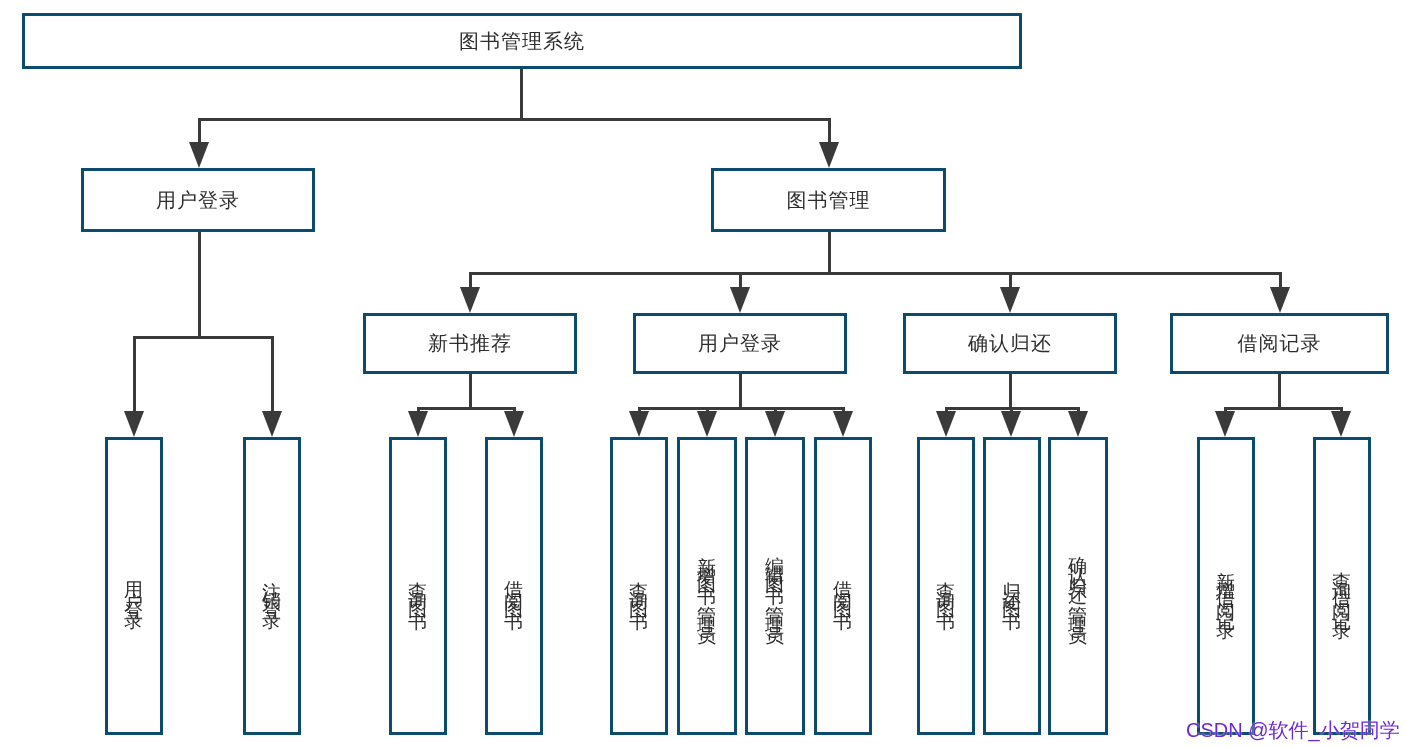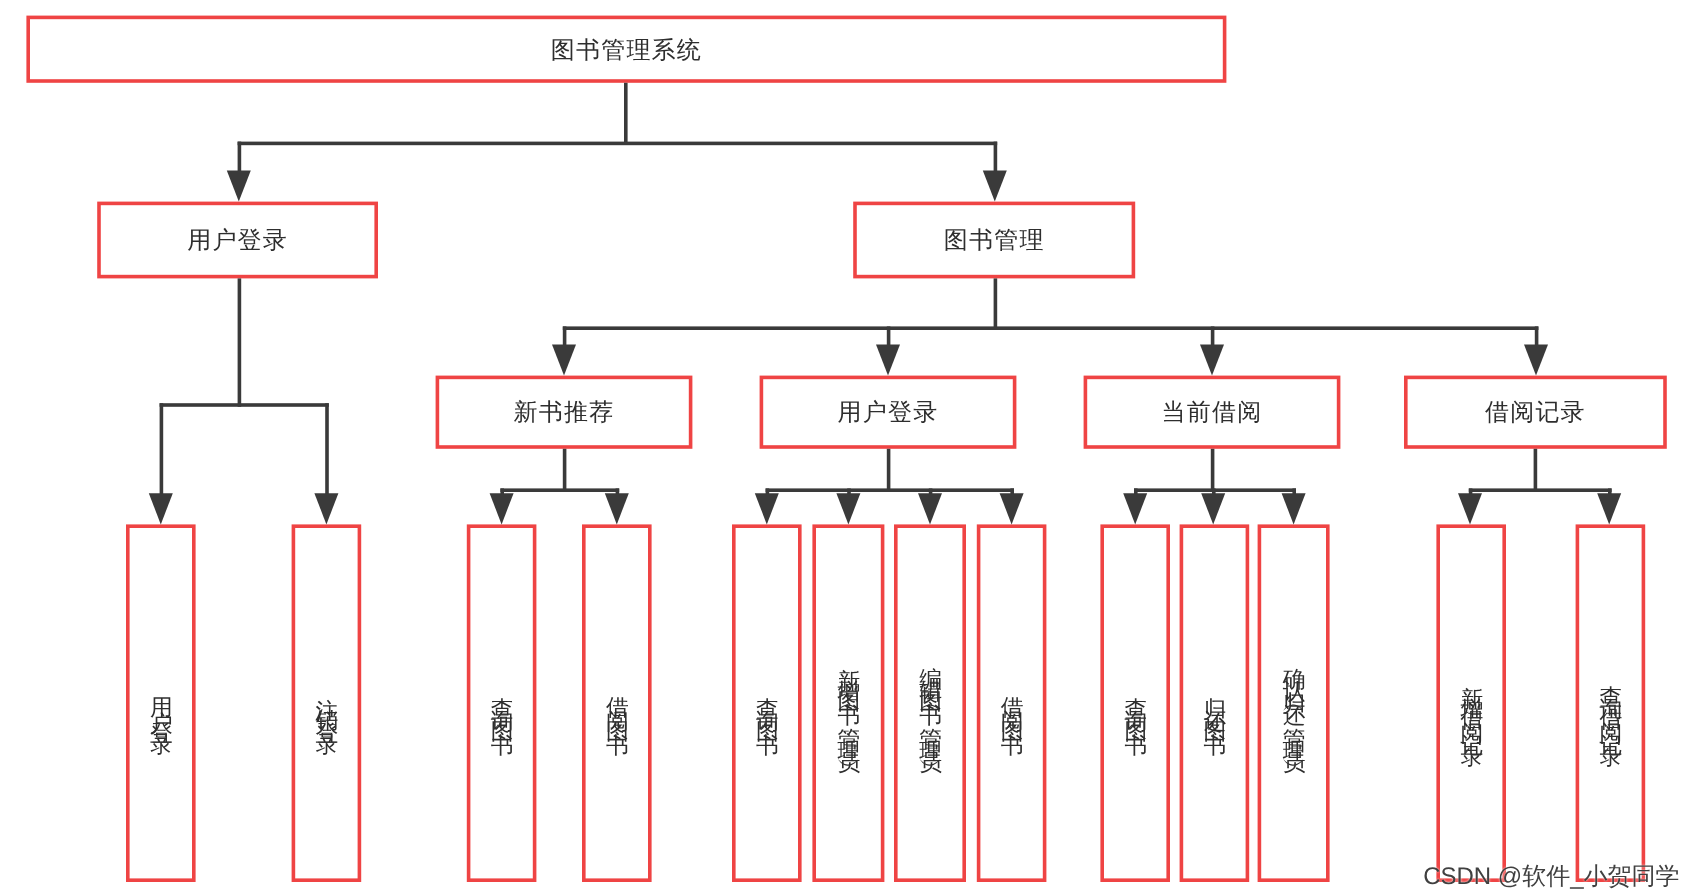--- a/index.html
+++ b/index.html
@@ -1,31 +1,31 @@
 <!DOCTYPE html>
 <html><head>
 <meta charset="utf-8">
 <style>
   html,body{margin:0;padding:0;background:#ffffff;width:1405px;height:747px;overflow:hidden;
             font-family:"Liberation Sans","DejaVu Sans",sans-serif;}
   .stage{position:relative;width:1405px;height:747px;background:#ffffff;}
   
-  .box{position:absolute;box-sizing:border-box;border:3px solid #ef4444;background:#ffffff;
+  .box{position:absolute;box-sizing:border-box;border:3px solid #0c4a6e;background:#ffffff;
        display:flex;align-items:center;justify-content:center;color:#2e2e2e;}
   .hbox span{font-size:20px;letter-spacing:1px;white-space:nowrap;}
   .leaf{top:437px;width:58px;height:298px;}
   .leaf span{writing-mode:vertical-lr;text-orientation:mixed;font-size:19px;line-height:1;
              letter-spacing:10px;white-space:nowrap;}
   
   .vline{position:absolute;width:3px;background:#3a3a3a;}
   .hline{position:absolute;height:3px;background:#3a3a3a;}
   .arr{position:absolute;width:0;height:0;border-left:10px solid transparent;
        border-right:10px solid transparent;border-top:26px solid #3a3a3a;}
   
-  .wm{position:absolute;left:1186px;top:717px;font-size:20px;color:#404040;
+  .wm{position:absolute;left:1186px;top:717px;font-size:20px;color:#6d28d9;
       text-shadow:0 0 2px #ffffff;white-space:nowrap;z-index:5;}
 </style>
 </head>
 <body>
 
 <div class="stage">
 
   <div class="box hbox" style="left:22px;top:13px;width:1000px;height:56px">
     <span>图书管理系统</span>
   </div>
@@ -37,21 +37,21 @@
     <span>新书推荐</span>
   </div>
 
   <div class="box hbox" style="left:711px;top:168px;width:235px;height:64px">
     <span>图书管理</span>
   </div>
   <div class="box hbox" style="left:633px;top:313px;width:214px;height:61px">
     <span>用户登录</span>
   </div>
   <div class="box hbox" style="left:903px;top:313px;width:214px;height:61px">
-    <span>当前借阅</span>
+    <span>确认归还</span>
   </div>
   <div class="box hbox" style="left:1170px;top:313px;width:219px;height:61px">
     <span>借阅记录</span>
   </div>
 
   <div class="box leaf" style="left:105px">
     <span>用户登录</span>
   </div>
   <div class="box leaf" style="left:243px">
     <span>注销登录</span>

